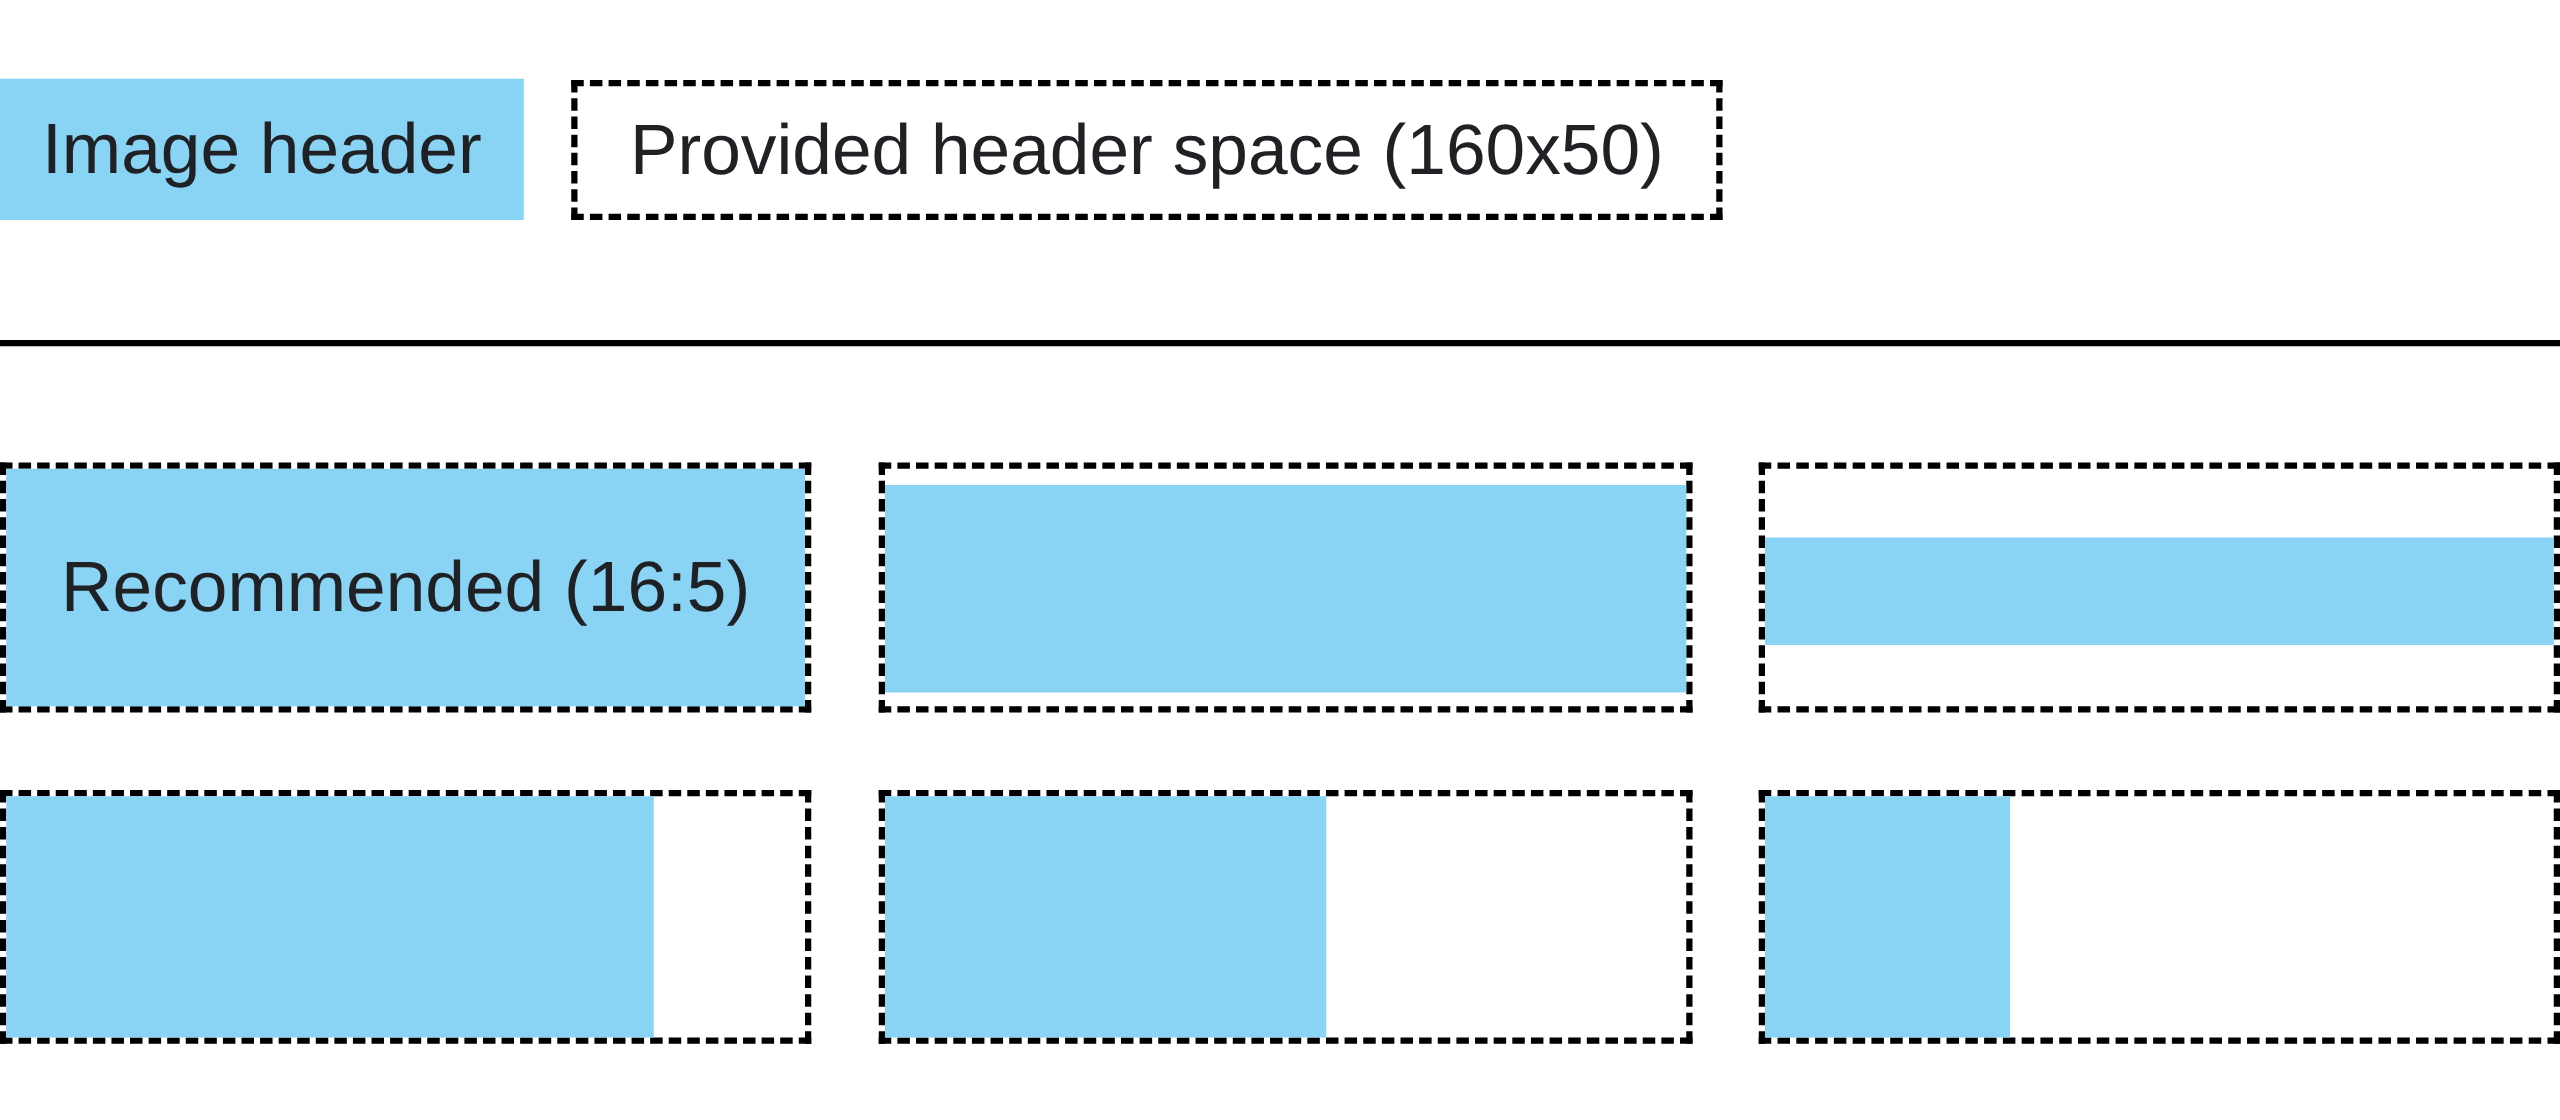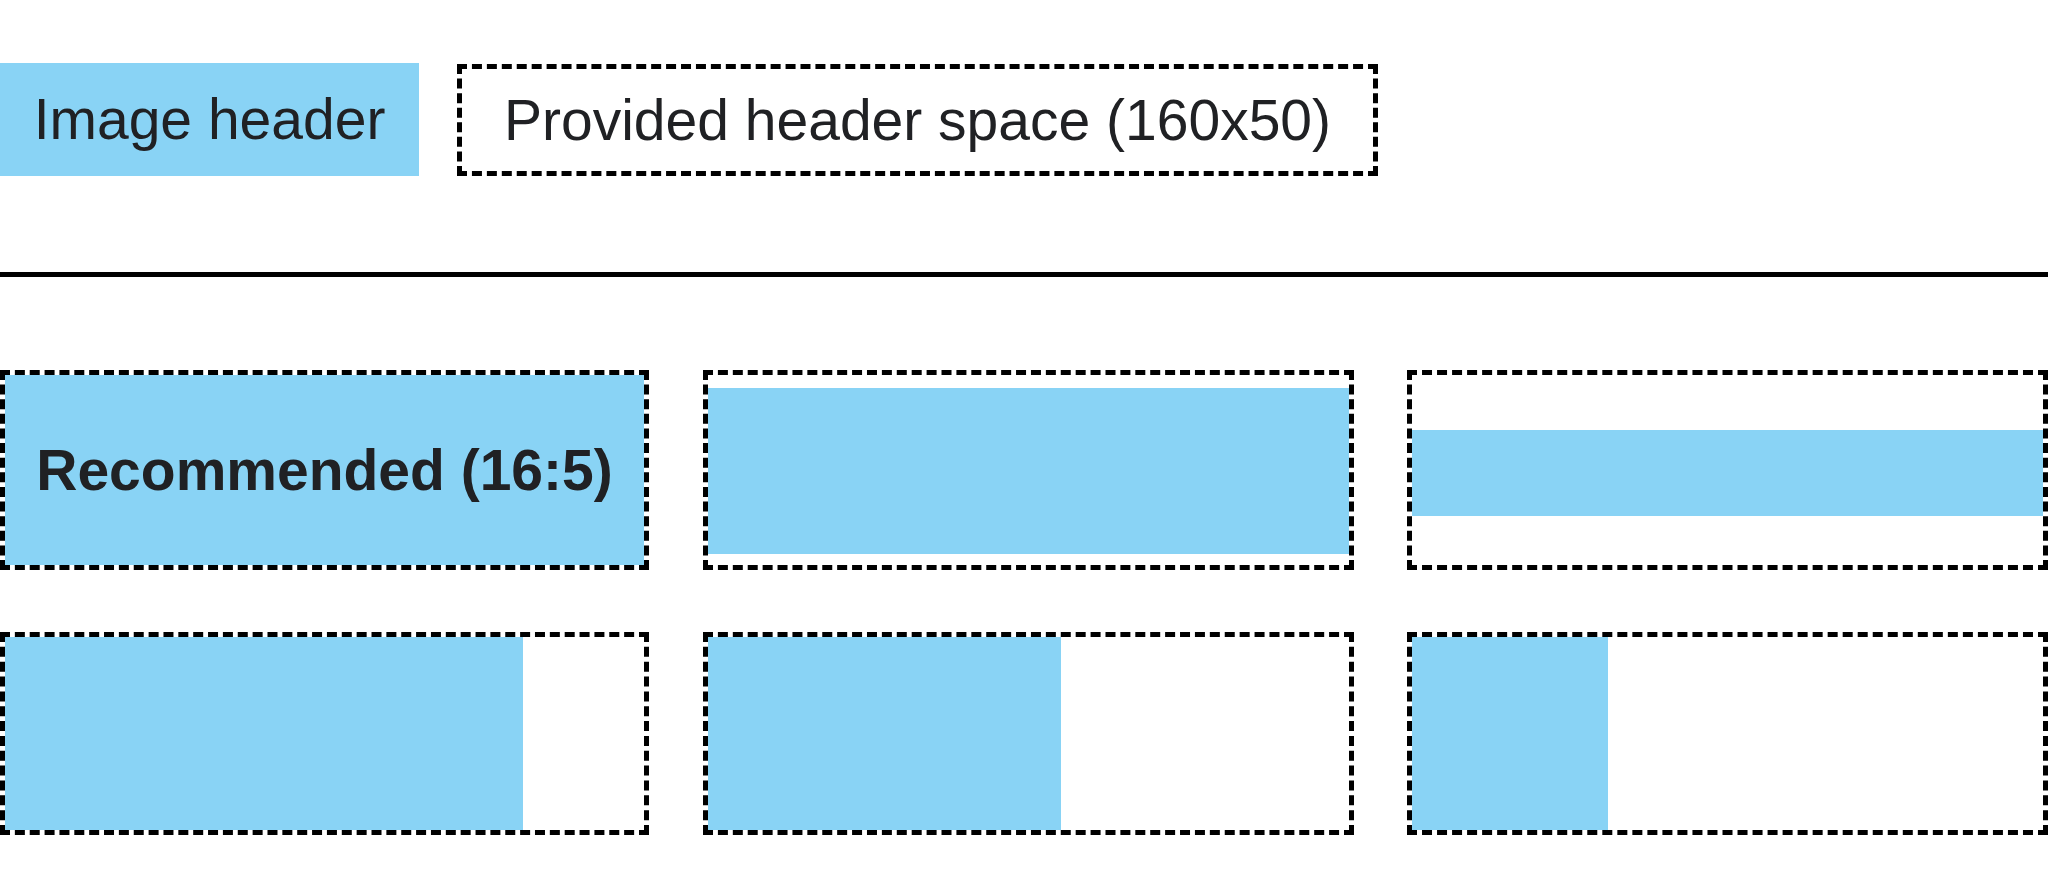--- a/index.html
+++ b/index.html
@@ -42,21 +42,21 @@
     background: var(--line-black, #000);
   }
   .example-box { position: absolute; }
   .asset-fill {
     position: absolute;
     background: var(--asset-blue, #89d3f5);
   }
   .box-label {
     position: absolute;
     inset: 0;
-    display: flex; align-items: center; justify-content: center; font-weight: bold;
+    display: flex; align-items: center; justify-content: center;
   }
   .r1c1 { left: 0;      top: 370px; width: 649px; height: 200px; }
   .r1c2 { left: 703px;  top: 370px; width: 651px; height: 200px; }
   .r1c3 { left: 1407px; top: 370px; width: 641px; height: 200px; }
   .r2c1 { left: 0;      top: 632px; width: 649px; height: 203px; }
   .r2c2 { left: 703px;  top: 632px; width: 651px; height: 203px; }
   .r2c3 { left: 1407px; top: 632px; width: 641px; height: 203px; }
 </style>
 </head>
 <body>

